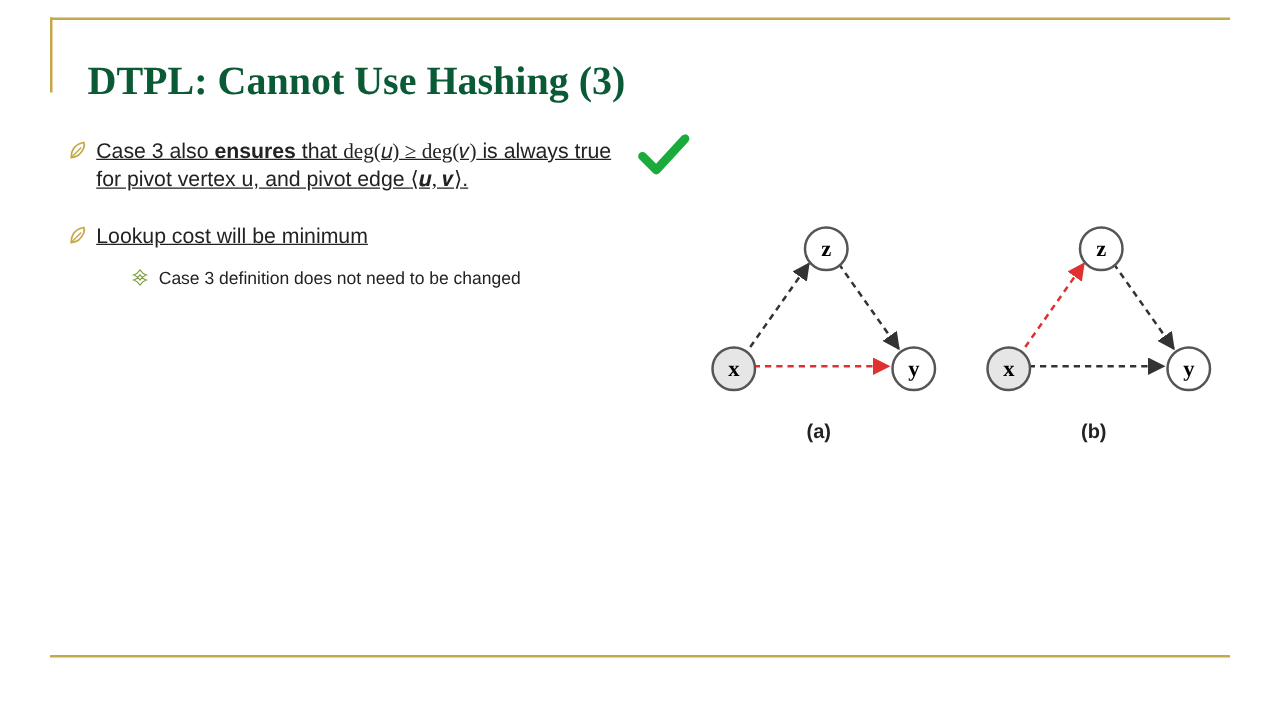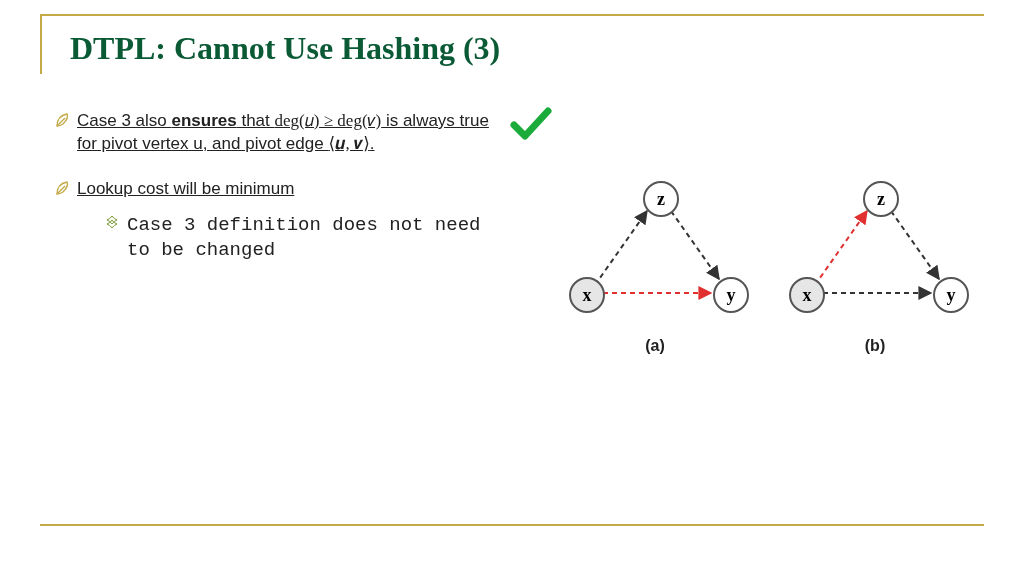--- a/index.html
+++ b/index.html
@@ -31,21 +31,21 @@
   .frame-bottom {
     position: absolute;
     bottom: 50px;
     left: 40px;
     right: 40px;
     height: 2px;
     background: #c4a947;
   }
   .title {
     position: absolute;
-    top: 30px;
+    top: 46px;
     left: 70px;
     font-size: 32px;
     font-weight: bold;
     color: #0b5a36;
     font-family: Georgia, serif;
   }
   .content {
     position: absolute;
     top: 110px;
     left: 55px;
@@ -76,23 +76,22 @@
     margin-left: 50px;
     margin-top: 12px;
   }
   .sub-icon {
     width: 22px;
     flex-shrink: 0;
     padding-top: 2px;
   }
   .sub-text {
     flex: 1;
-    font-size: 19px;
+    font-size: 14px;
     line-height: 1.35;
-    font-family: Liberation Mono, monospace;
   }
   .mathrm { font-family: Georgia, 'Times New Roman', serif; }
   .checkmark {
     position: absolute;
     top: 105px;
     left: 510px;
   }
   .diagram-area {
     position: absolute;
     top: 175px;

